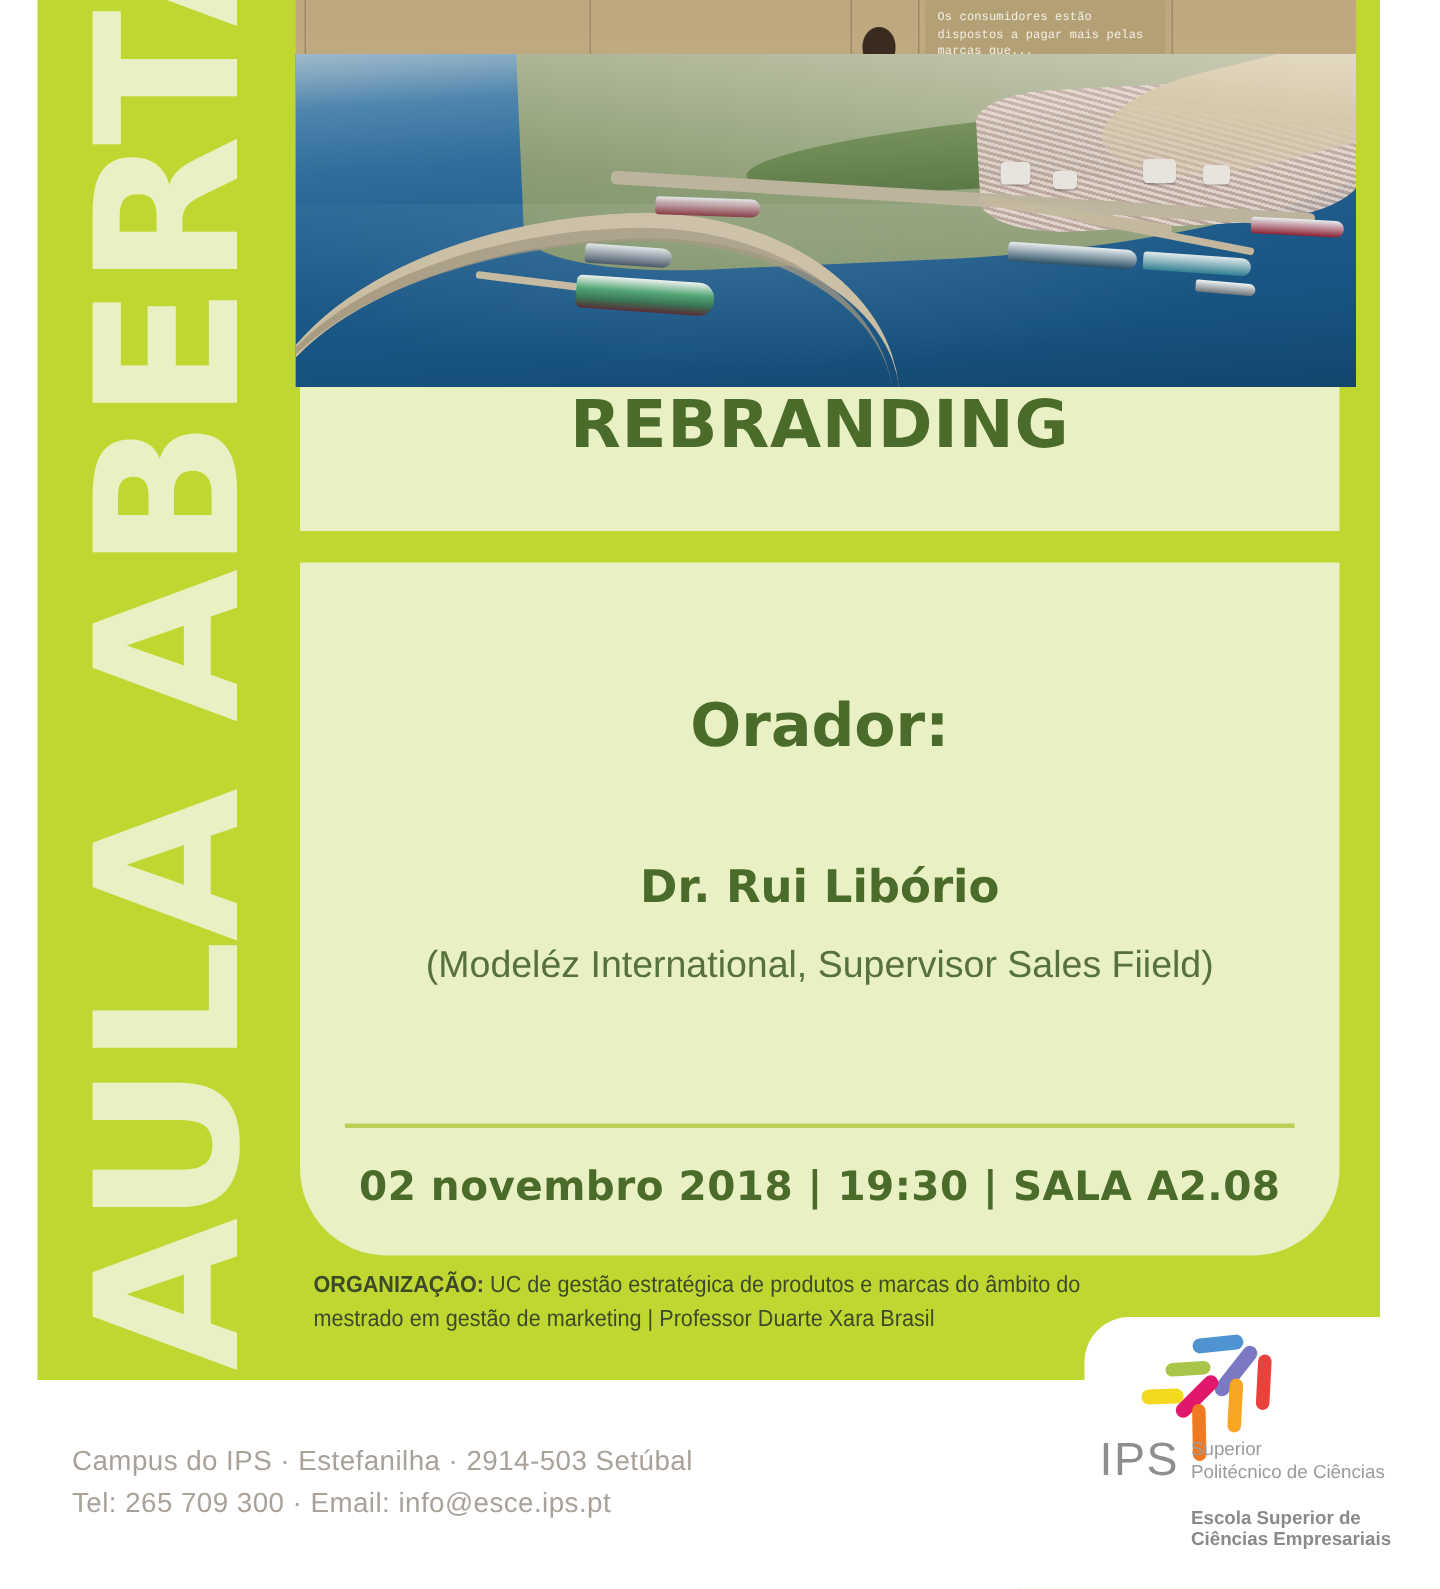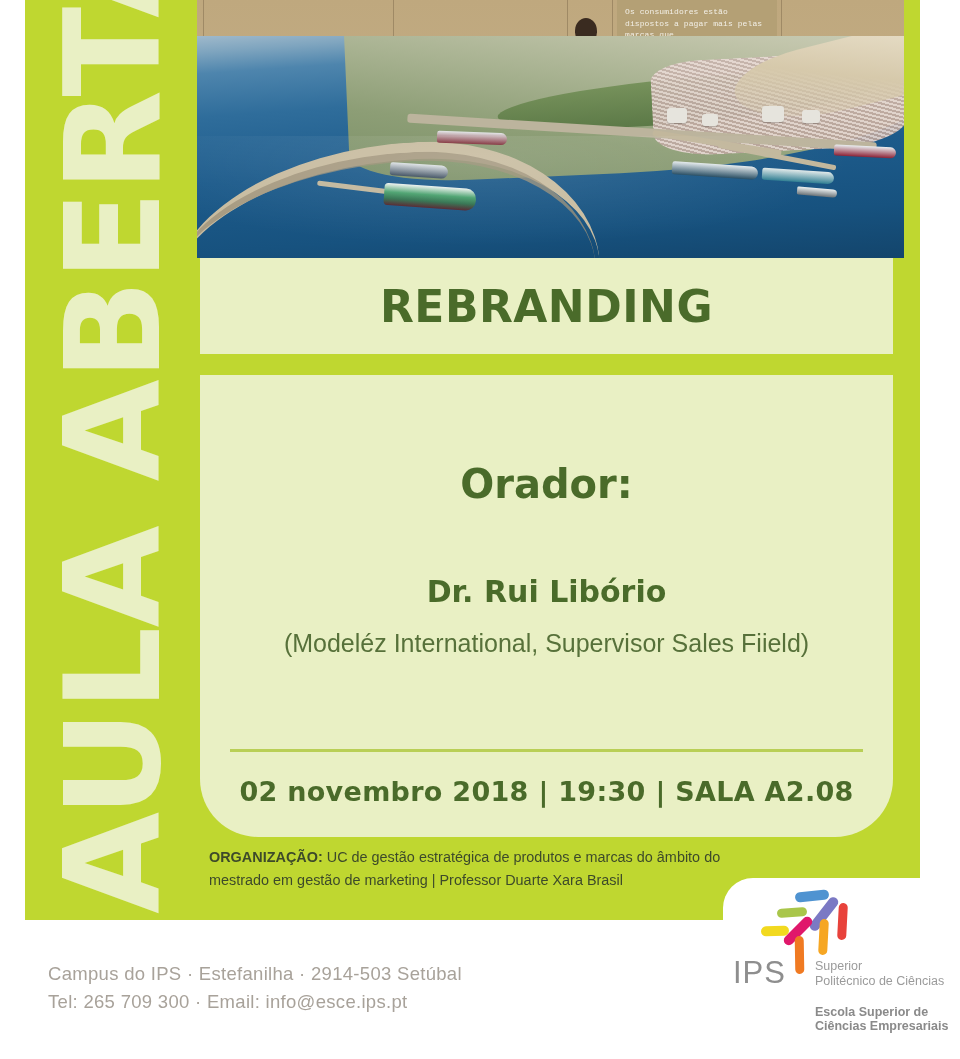--- a/index.html
+++ b/index.html
@@ -232,21 +232,20 @@
 
   
   .title-card {
     position: absolute;
     left: 200px;
     top: 258px;
     width: 693px;
     height: 96px;
     background: #e9f0c4;
     display: flex;
-    align-items: center;
     justify-content: center;
   }
   .title-card .title-text {
     color: #4a6b2a;
     font-family: "DejaVu Sans", sans-serif;
     font-size: 44px;
     font-weight: bold;
     letter-spacing: .5px;
   }
 
@@ -334,21 +333,20 @@
     position: absolute;
     display: block;
     border-radius: 6px;
   }
   .logo-text-row {
     position: absolute;
     left: 10px;
     top: 79px;
     display: flex;
     align-items: flex-start;
-    gap: 21px;
   }
   .logo-ips {
     color: #8e8e8e;
     font-family: "Liberation Sans", sans-serif;
     font-size: 31px;
     letter-spacing: 1px;
     line-height: 1;
     font-weight: normal;
   }
   .logo-lines {

